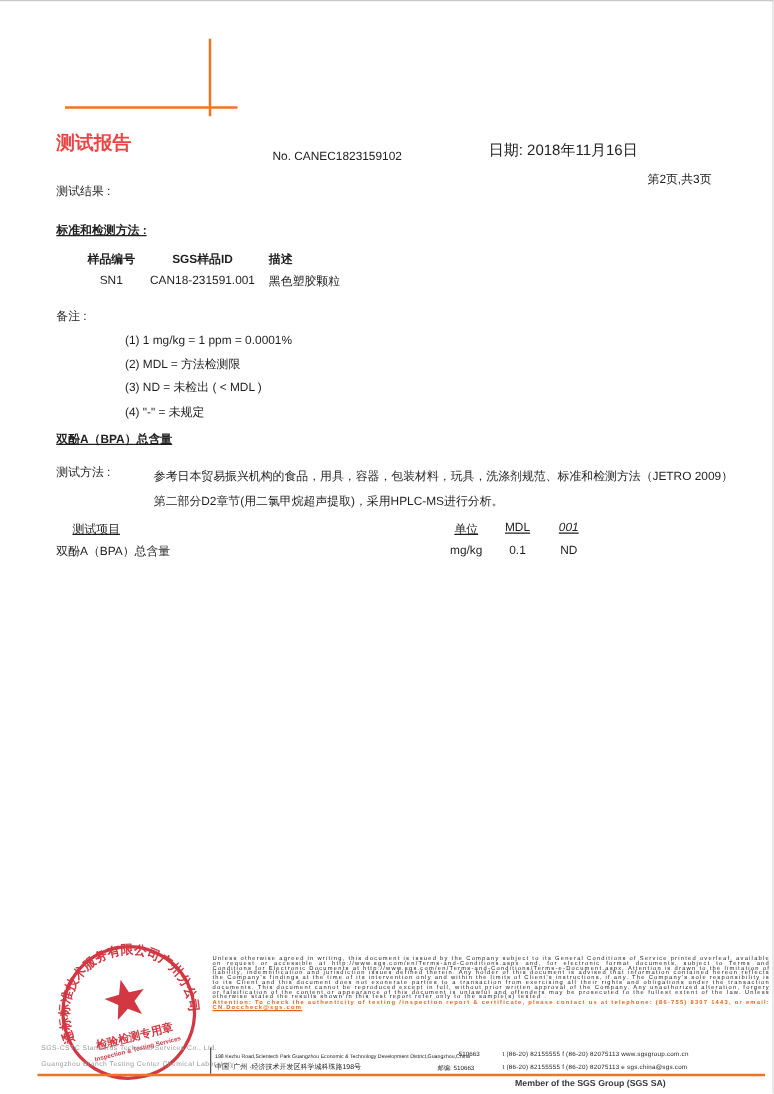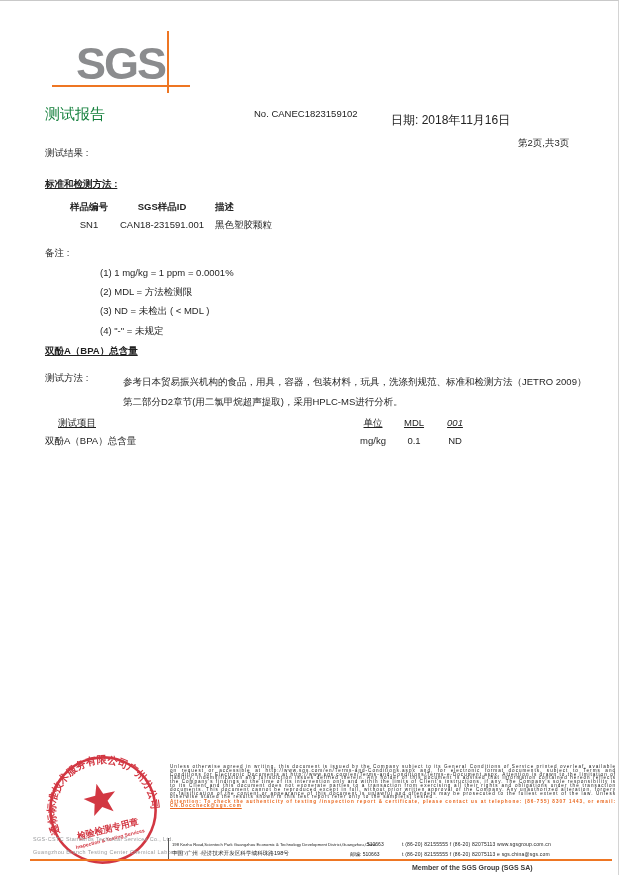--- a/index.html
+++ b/index.html
@@ -10,22 +10,22 @@
     border-top:1px solid #c9c9c9; border-right:1px solid #d4d4d4;
     overflow:hidden;
   }
   .abs { position:absolute; }
 
   
   .logo-text { left:76px; top:37px; font-size:45px; font-weight:bold; color:#8b8c8e; letter-spacing:-2px; }
   .logo-hline { left:52px; top:84px; width:138px; height:2px; background:#ee7623; }
   .logo-vline { left:167px; top:30px; width:2px; height:62px; background:#ee7623; }
 
-  .report-title { left:45px; top:104px; font-size:15px; font-weight:normal; color:#15803d; }
-  .report-no   { left:218px; top:107px; font-size:9.5px;margin-left:36px; }
+  .report-title { left:45px; top:104px; font-size:15px; font-weight:bold; color:#ef4444; }
+  .report-no   { left:218px; top:119px; font-size:9.5px; }
   .report-date { left:391px; top:111px; font-size:12px; }
   .report-page { left:518px; top:111px; font-size:9.5px;margin-top:25px; }
 
   .body-text { font-size:9.5px; color:#1f1f1f; }
   .results-label { left:45px; top:146px; }
   .sample-heading { left:45px; top:177px; font-weight:bold; text-decoration:underline; }
 
   .col-sn  { left:45px;  width:88px; text-align:center; }
   .col-id  { left:116px; width:92px; text-align:center; }
   .col-desc{ left:215px; }
@@ -75,21 +75,20 @@
   .footer-line { left:30px; top:858px; width:582px; height:2px; background:#ee7623; }
   .member-text { left:412px; top:863px; font-size:7px; font-weight:bold; color:#3a3a3a; }
 
   .stamp { left:40px; top:750px; opacity:0.92; }
 </style>
 </head>
 <body>
 
 <div class="page">
 
-  <div class="abs logo-text">SGS</div>
   <div class="abs logo-hline"></div>
   <div class="abs logo-vline"></div>
 
   <div class="abs report-title">测试报告</div>
   <div class="abs report-no">No. CANEC1823159102</div>
   <div class="abs report-date">日期: 2018年11月16日</div>
   <div class="abs report-page">第2页,共3页</div>
 
   <div class="abs body-text results-label">测试结果 :</div>
 

